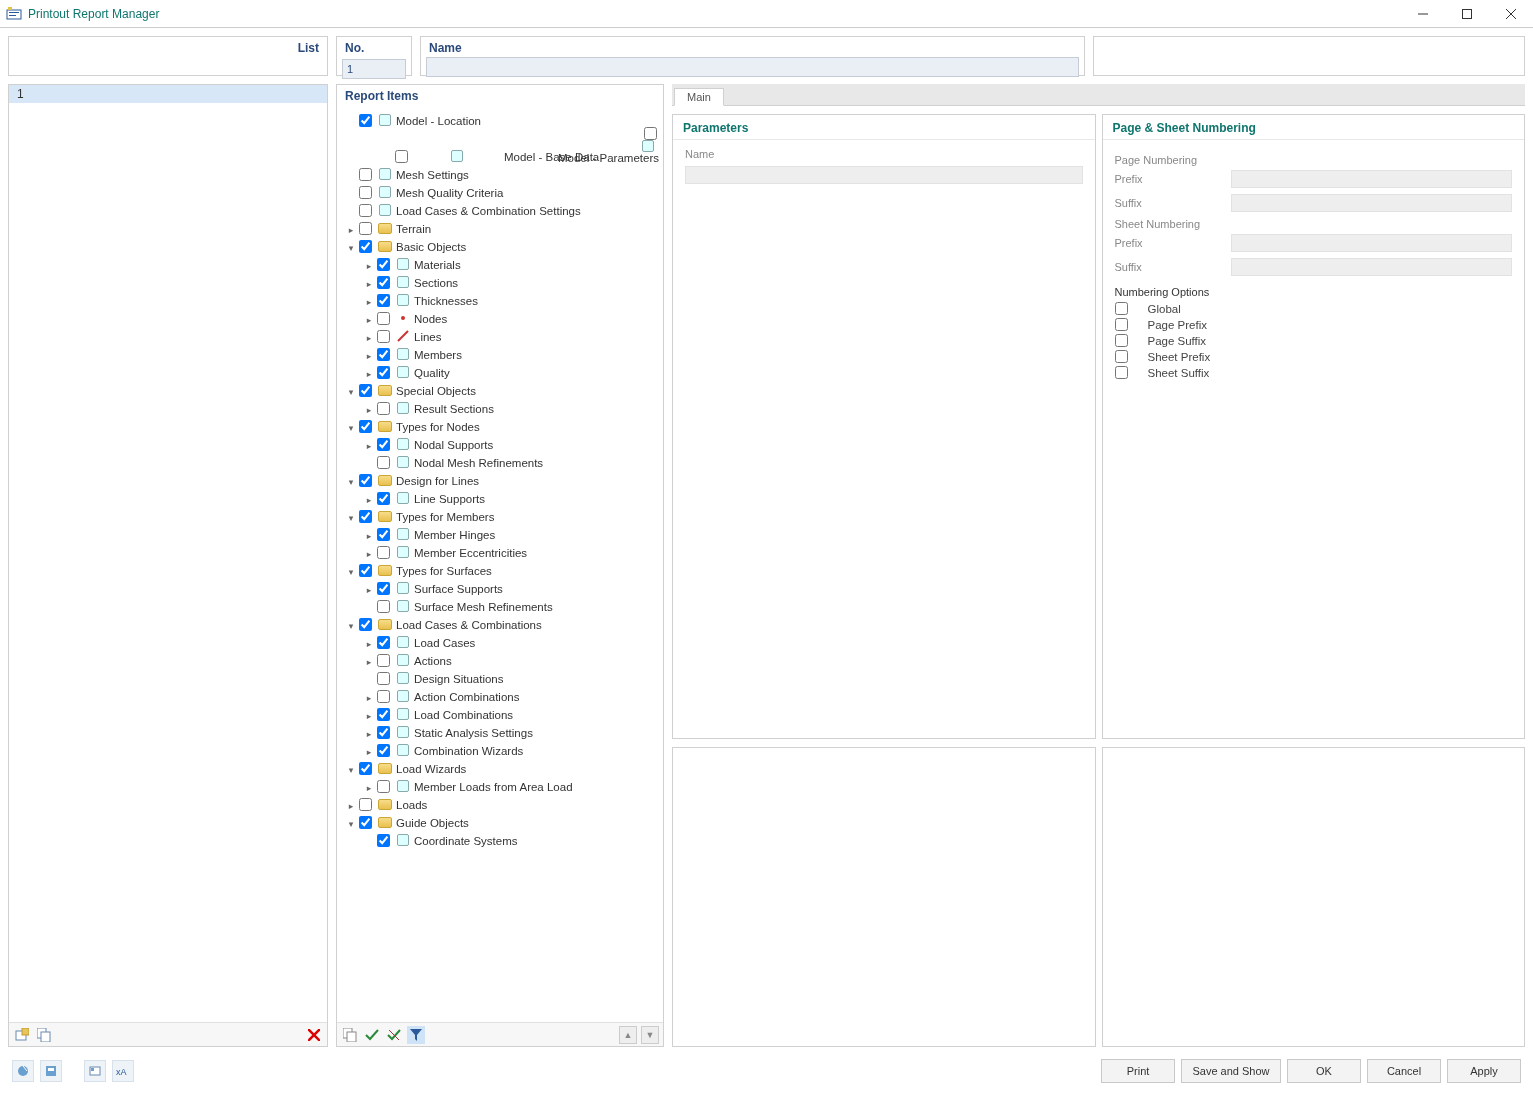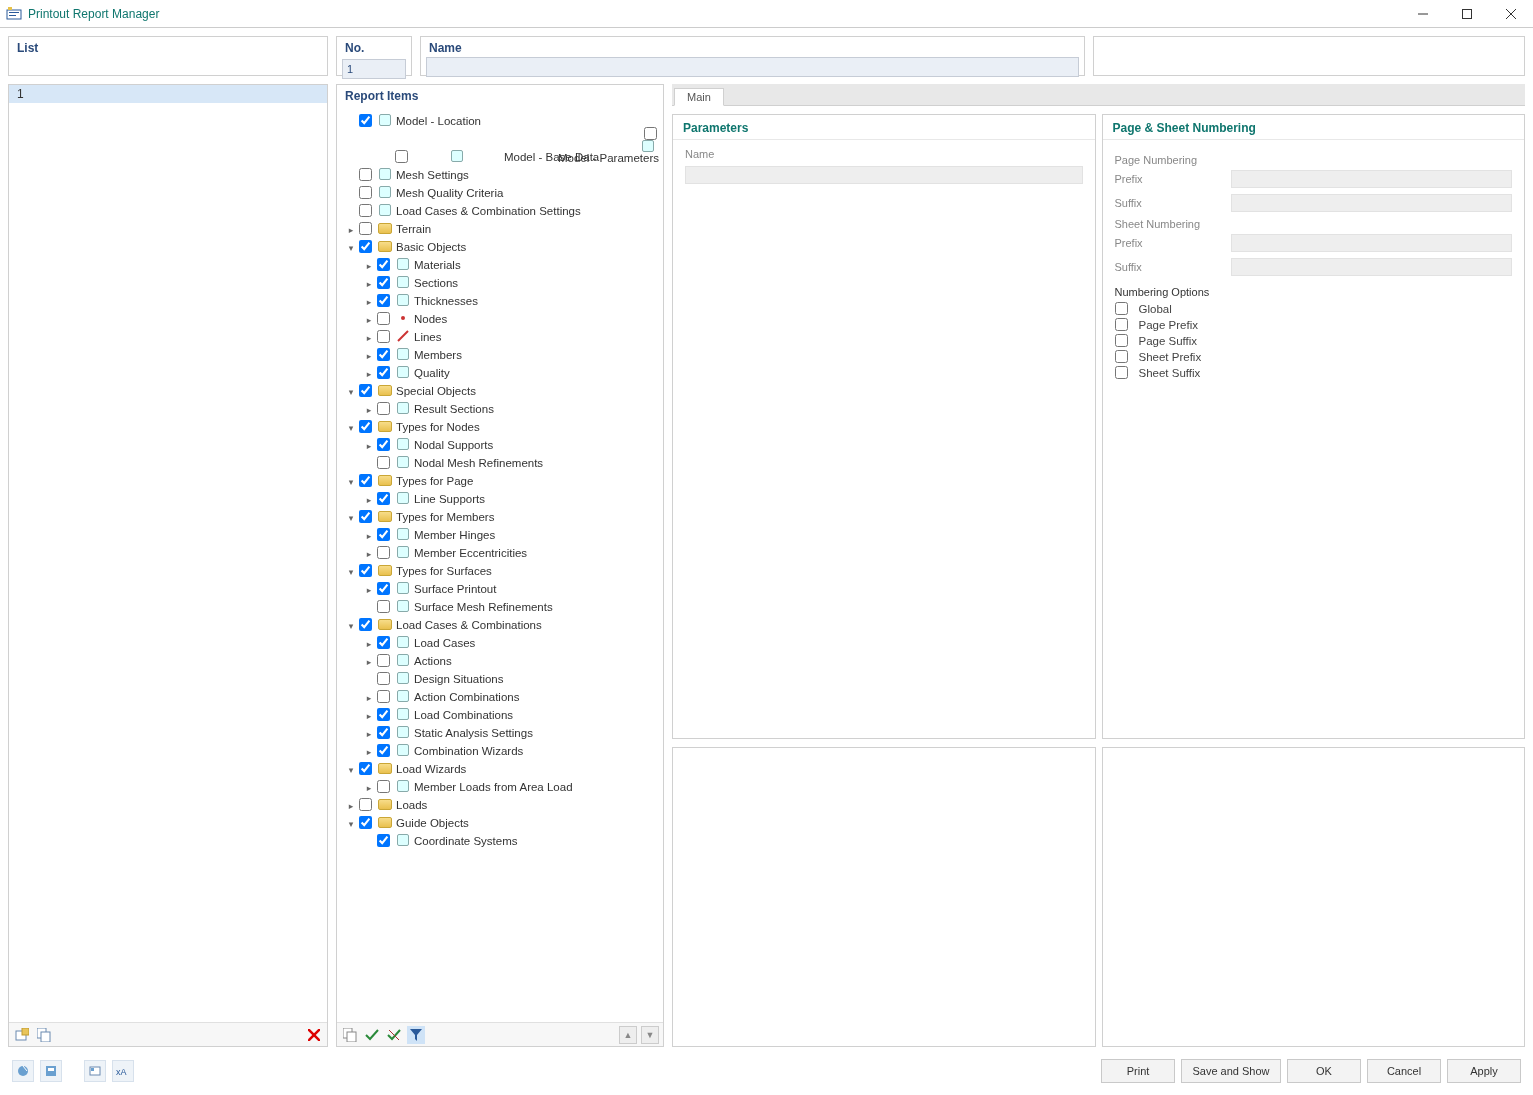--- a/index.html
+++ b/index.html
@@ -4,21 +4,21 @@
 <style>
   * { box-sizing: border-box; margin: 0; padding: 0; }
   html, body { width: 1533px; height: 1095px; font-family: "Segoe UI", Arial, sans-serif; font-size: 12px; background: #fff; color: #333; overflow: hidden; }
   .titlebar { display:flex; align-items:center; height:28px; border-bottom:1px solid #ccc; background:#fff; padding-left:6px;}
   .titlebar .app-icon { width:16px; height:16px; margin-right:6px; display:inline-block; }
   .titlebar .title { color:#0f766e; font-size:12px; }
   .titlebar .win-ctrls { margin-left:auto; display:flex; }
   .titlebar .win-btn { width:44px; height:28px; display:flex; align-items:center; justify-content:center; color:#555; }
   .body { display:flex; flex-direction:column; height:calc(1095px - 28px); padding:8px; gap:8px; background:#fff;}
   .top-row { display:flex; gap:8px; height:40px; }
-  .panel { background:#fff; border:1px solid #d0d0d0; }
+  .panel { background:#fff; border:1px solid #d0d0d0;align-items:flex-end; }
   .panel-hdr { color:#2a4a7a; font-weight:600; padding:4px 8px; font-size:12px;}
   .list-panel { width:320px; display:flex; flex-direction:column;}
   .list-row { padding:2px 8px; background:#d7e7f7; }
   .no-panel { width:76px; }
   .no-input,.name-input { width:100%; height:20px; background:#eaeff6; border:1px solid #c6ccd6; color:#2a4a7a; padding:0 4px; font-size:11px; }
   .name-panel { flex:1; padding-bottom:4px; }
   .name-panel .panel-hdr { padding-bottom:2px;}
   .name-input { width: calc(100% - 10px); margin-left:5px;}
   .preview-panel { width:432px; }
   .mid-row { display:flex; gap:8px; flex:1; min-height:0;}
@@ -44,21 +44,21 @@
   .tabstrip { height:22px; display:flex; align-items:flex-end; border-bottom:1px solid #d0d0d0; background:#e8e8e8; padding-left:2px;}
   .tab-btn { background:#fff; border:1px solid #d0d0d0; border-bottom:1px solid #fff; padding:2px 12px; font-size:11px; color:#555; position:relative; top:1px;}
   .params-row { flex:1; display:flex; gap:6px; min-height:0;}
   .params-panel,.numbering-panel { flex:1; border:1px solid #d0d0d0; background:#fff; display:flex; flex-direction:column; }
   .sect-title { color:#0f766e; font-weight:600; padding:6px 10px 4px 10px; border-bottom:1px solid #e8e8e8;}
   .sect-body { padding:8px 12px; flex:1; overflow:auto;}
   .fld-row { display:flex; align-items:center; margin-bottom:6px; gap:6px;}
   .fld-lbl { width:110px; color:#888; font-size:11px;}
   .fld-input { flex:1; height:18px; background:#eee; border:1px solid #e2e2e2;}
   .sub-h { color:#888; font-size:11px; margin:6px 0 4px 0;}
-  .opt-row { display:flex; align-items:center; gap:11px; margin:3px 0; font-size:11.5px; color:#444;}
+  .opt-row { display:flex; align-items:center; gap:20px; margin:3px 0; font-size:11.5px; color:#444;}
   .opt-row input[type=checkbox]{width:13px;height:13px;}
   .bottom-previews { height:300px; display:flex; gap:6px;}
   .bottom-previews .pv { flex:1; border:1px solid #d0d0d0;}
   .footer { height:32px; display:flex; align-items:center; gap:6px; padding:0 4px;}
   .footer .ft-icon { width:22px; height:22px; display:flex; align-items:center; justify-content:center; background:#eef3f8; border:1px solid #d7e1ec;}
   .footer .spacer { flex:1;}
   .footer button { min-width:74px; height:24px; background:#f3f3f3; border:1px solid #c9c9c9; font-size:11px; color:#333; padding:0 10px;}
   .footer button.wide{min-width:100px;}
   svg { display:block; }
 </style>
@@ -309,21 +309,21 @@
               <span class="generic-icon"></span>
             </span>
             <span class="lbl">Nodal Mesh Refinements</span>
           </div>
           <div class="tree-row" style="padding-left: 6px;">
             <span class="expander">▾</span>
             <input type="checkbox" checked="" style="">
             <span class="node-icon">
               <span class="folder-icon"></span>
             </span>
-            <span class="lbl">Types for Page</span>
+            <span class="lbl">Design for Lines</span>
           </div>
           <div class="tree-row" style="padding-left: 24px;">
             <span class="expander">▸</span>
             <input type="checkbox" checked="" style="">
             <span class="node-icon">
               <span class="generic-icon"></span>
             </span>
             <span class="lbl">Line Supports</span>
           </div>
           <div class="tree-row" style="padding-left: 6px;">
@@ -357,21 +357,21 @@
               <span class="folder-icon"></span>
             </span>
             <span class="lbl">Types for Surfaces</span>
           </div>
           <div class="tree-row" style="padding-left: 24px;">
             <span class="expander">▸</span>
             <input type="checkbox" checked="" style="">
             <span class="node-icon">
               <span class="generic-icon"></span>
             </span>
-            <span class="lbl">Surface Printout</span>
+            <span class="lbl">Surface Supports</span>
           </div>
           <div class="tree-row" style="padding-left: 24px;">
             <span class="expander"></span>
             <input type="checkbox" style="">
             <span class="node-icon">
               <span class="generic-icon"></span>
             </span>
             <span class="lbl">Surface Mesh Refinements</span>
           </div>
           <div class="tree-row" style="padding-left: 6px;">

